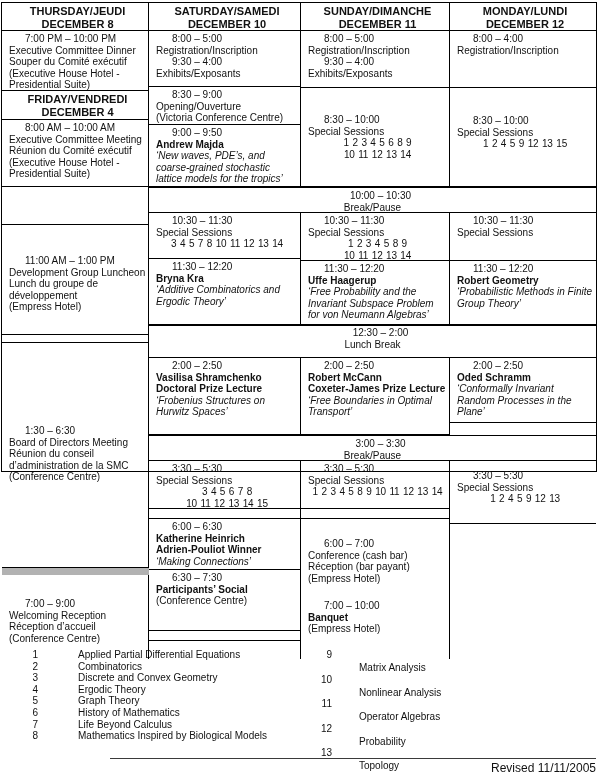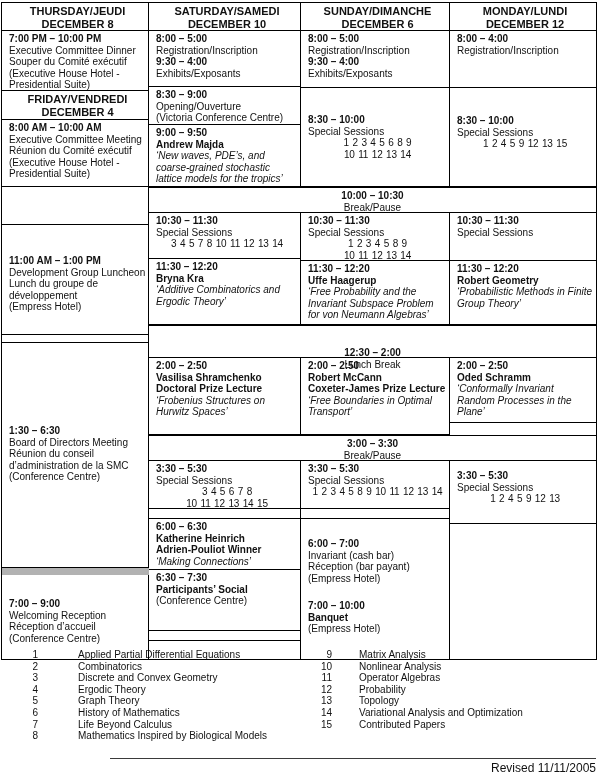--- a/index.html
+++ b/index.html
@@ -1,40 +1,40 @@
 <!DOCTYPE html>
 <html><head>
 <meta charset="utf-8">
 <style>
   html,body{margin:0;padding:0;background:#fff;}
   body{width:600px;height:773px;font-family:"Liberation Sans",sans-serif;color:#111;}
   #page{position:relative;width:600px;height:773px;background:#fff;overflow:hidden;}
-  .tbl{position:absolute;left:1px;top:2px;width:596px;height:658px;border:1px solid #000;box-sizing:border-box;}
+  .tbl{position:absolute;left:1px;top:2px;width:596px;height:470px;border:1px solid #000;box-sizing:border-box;}
   .vline{position:absolute;top:0;height:656px;width:1px;background:#000;z-index:1;}
   .cell{position:absolute;box-sizing:border-box;padding:2px 3px 1px 7px;font-size:10px;line-height:11.5px;overflow:hidden;border-bottom:1px solid #000;z-index:2;background:transparent;}
   .nb{border-bottom:none;}
   .hdr{font-weight:bold;text-align:center;font-size:11px;line-height:12.5px;padding-top:2px;}
-  .t{font-weight:bold;}
+  .t{font-weight:normal;margin-left:16px;}
   .b{font-weight:bold;}
   .q{font-style:italic;}
   .nums{letter-spacing:-0.2px;word-spacing:1px;text-align:center;}
   .c1{left:0;width:147px;}
   .c2{left:147px;width:152px;}
   .c3{left:299px;width:149px;}
   .c4{left:448px;width:146px;}
   .brk{position:absolute;left:147px;width:447px;box-sizing:border-box;border-top:1px solid #000;border-bottom:1px solid #000;background:#fff;z-index:3;text-align:center;font-size:10px;line-height:11.5px;padding-top:2px;}
   .gray{position:absolute;background:#b2b2b2;z-index:2;}
   .legend{position:absolute;top:649px;left:0;width:600px;font-size:10px;line-height:11.6px;}
   .lcol{position:absolute;top:0;}
   .lrow{display:flex;}
   .lnum{text-align:right;}
   .lleft .lnum{width:12px;}
   .lleft .llab{margin-left:40px;}
   .lright .lnum{width:18px;}
-  .lright .llab{margin-left:27px;}
+  .lright .llab{margin-left:27px;margin-top:13px;}
   .fdiv{position:absolute;top:758px;left:110px;width:486px;height:1px;background:#3a3a3a;}
   .rev{position:absolute;top:761px;right:4px;font-size:12px;}
 </style>
 </head>
 <body>
 
 <div id="page">
   <div class="tbl">
 
     <div class="vline" style="left:146px"></div>
@@ -134,21 +134,21 @@
     </div>
     <div class="cell c2" style="top:567px;height:61px">
       <div class="t">6:30 – 7:30</div>
       <div class="b">Participants’ Social</div>
       <div>(Conference Centre)</div>
     </div>
     <div class="cell c2" style="top:628px;height:10px"></div>
 
     <div class="cell c3 hdr" style="top:0;height:28px">
       <div>SUNDAY/DIMANCHE</div>
-      <div>DECEMBER 6</div>
+      <div>DECEMBER 11</div>
     </div>
     <div class="cell c3" style="top:28px;height:57px">
       <div class="t">8:00 – 5:00</div>
       <div>Registration/Inscription</div>
       <div class="t">9:30 – 4:00</div>
       <div>Exhibits/Exposants</div>
     </div>
     <div class="cell c3" style="top:85px;height:99px;padding-top:26px">
       <div class="t">8:30 – 10:00</div>
       <div>Special Sessions</div>
@@ -173,21 +173,21 @@
       <div class="q">‘Free Boundaries in Optimal Transport’</div>
     </div>
     <div class="cell c3" style="top:458px;height:48px">
       <div class="t">3:30 – 5:30</div>
       <div>Special Sessions</div>
       <div class="nums">1 2 3 4 5 8 9 10 11 12 13 14</div>
     </div>
     <div class="cell c3" style="top:506px;height:10px"></div>
     <div class="cell c3 nb" style="top:516px;height:140px;padding-top:19px">
       <div class="t">6:00 – 7:00</div>
-      <div>Invariant (cash bar)</div>
+      <div>Conference (cash bar)</div>
       <div>Réception (bar payant)</div>
       <div>(Empress Hotel)</div>
       <div class="t" style="margin-top:16px">7:00 – 10:00</div>
       <div class="b">Banquet</div>
       <div>(Empress Hotel)</div>
     </div>
 
     <div class="cell c4 hdr" style="top:0;height:28px">
       <div>MONDAY/LUNDI</div>
       <div>DECEMBER 12</div>
@@ -218,21 +218,21 @@
     <div class="cell c4" style="top:458px;height:63px;padding-top:9px">
       <div class="t">3:30 – 5:30</div>
       <div>Special Sessions</div>
       <div class="nums">1 2 4 5 9 12 13</div>
     </div>
 
     <div class="brk" style="top:184px;height:26px">
       <div class="t">10:00 – 10:30</div>
       <div>Break/Pause</div>
     </div>
-    <div class="brk" style="top:322px;height:33px;padding-top:21px">
+    <div class="brk" style="top:322px;height:33px;padding-top:1px">
       <div class="t">12:30 – 2:00</div>
       <div>Lunch Break</div>
     </div>
     <div class="brk" style="top:432px;height:26px">
       <div class="t">3:00 – 3:30</div>
       <div>Break/Pause</div>
     </div>
   </div>
 
   <div class="legend">

